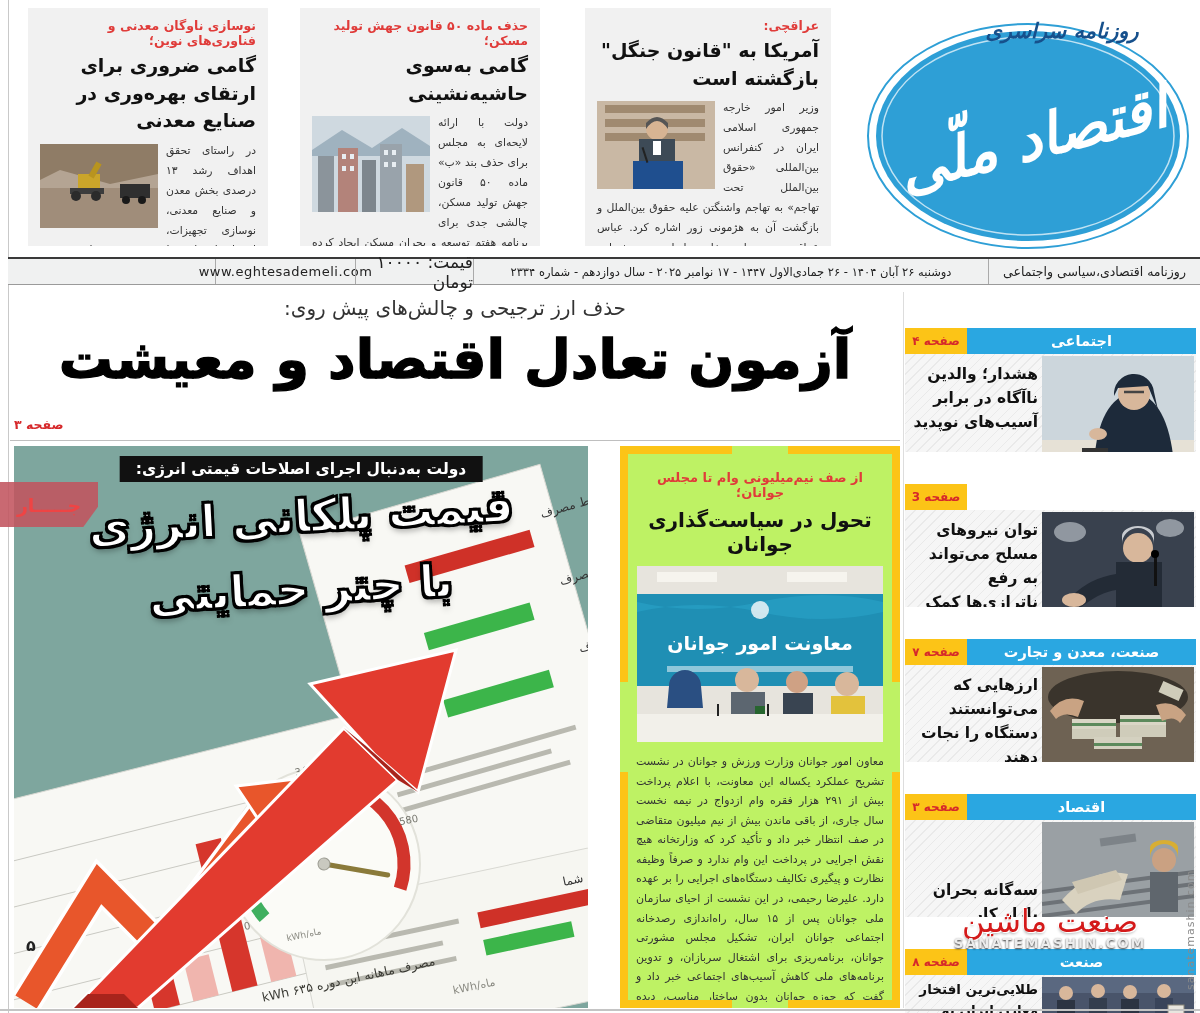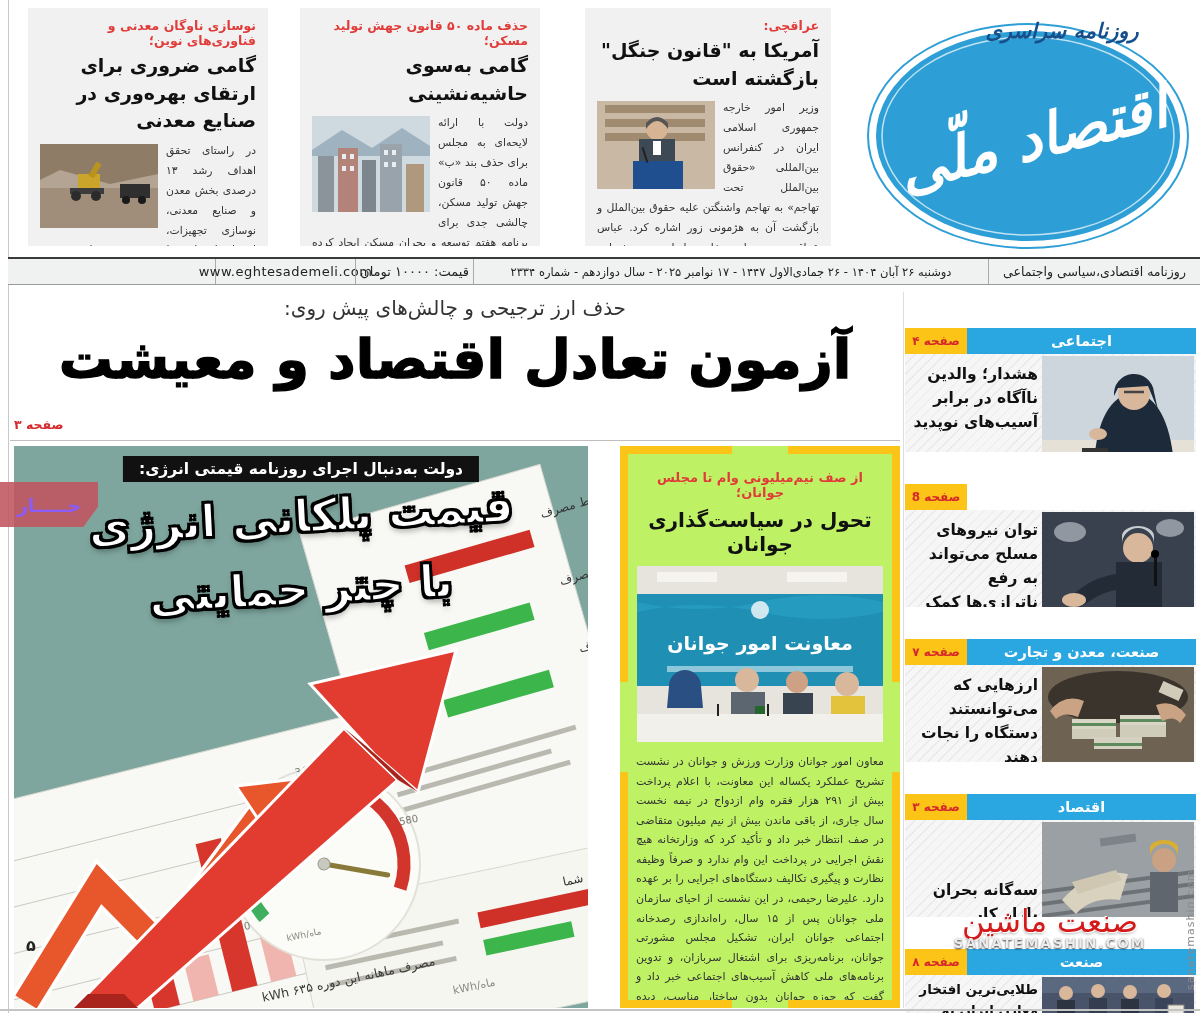--- a/index.html
+++ b/index.html
@@ -23,21 +23,21 @@
   
   .logo-wrap { position:absolute; left:862px; top:0; width:332px; height:252px; }
 
   
   .info-bar { position:absolute; left:8px; top:257px; width:1192px; height:28px;
       border-top:2px solid #3a3a3a; border-bottom:1px solid #9a9a9a; background:#f0f1f1;
       display:flex; flex-direction:row; align-items:stretch; direction:ltr; }
   .info-seg { display:flex; align-items:center; justify-content:center; font-size:12px; color:#222; border-left:1px solid #aaa; }
   .seg-blank   { width:207px; border-left:none; }
   .seg-site    { width:140px; font-size:13px; letter-spacing:0.5px; }
-  .seg-price   { width:118px; direction:rtl; font-size:13px; }
+  .seg-price   { width:118px; direction:rtl; font-size:17px; }
   .seg-date    { width:515px; direction:rtl; font-size:11.5px; }
   .seg-pub     { flex:1; direction:rtl; font-size:12.5px; }
 
   
   .lead { position:absolute; left:10px; top:292px; width:890px; height:146px; direction:rtl; }
   .lead .kicker { text-align:center; color:#333; font-size:20px; margin-top:4px; }
   .lead .headline { text-align:center; color:#000; font-weight:bold; font-size:54px; letter-spacing:-1px; margin-top:8px;
        -webkit-text-stroke:1.3px #000; }
   .lead .pageref { position:absolute; left:4px; bottom:6px; color:#d6292b; font-size:12.5px; font-weight:bold; }
   .lead-divider { position:absolute; left:10px; top:440px; width:890px; height:1px; background:#bfbfbf; }
@@ -49,21 +49,21 @@
        font-size:15.5px; font-weight:bold; padding:4px 16px; white-space:nowrap; direction:rtl; z-index:4; }
   .feature .big-head { position:absolute; width:100%; text-align:center; color:#fff; font-weight:bold; z-index:4;
        font-size:45px; letter-spacing:-1px; direction:rtl;
        -webkit-text-stroke:2px #000;
        text-shadow: 2px 2px 0 #000, -2px 2px 0 #000, 2px -2px 0 #000, -2px -2px 0 #000, 0 4px 6px rgba(0,0,0,0.35); }
   .feature .line1 { top:44px;  transform:rotate(-3deg); }
   .feature .line2 { top:116px; transform:rotate(-3deg); }
 
   .ribbon-jar { position:absolute; left:0; top:482px; width:98px; height:45px; background:rgba(193,84,94,0.88);
        clip-path:polygon(0 0, 100% 0, 100% 55%, 85% 100%, 0 100%); z-index:6;
-       display:flex; align-items:center; justify-content:center; color:#8b5cf6; font-size:19px; font-weight:bold; direction:rtl; }
+       display:flex; align-items:center; justify-content:center; color:#ef4444; font-size:19px; font-weight:bold; direction:rtl; }
   .corner-num { position:absolute; left:26px; top:936px; z-index:6; font-size:16px; font-weight:bold; color:#222; }
 
   
   .youth { position:absolute; left:620px; top:446px; width:280px; height:562px; background:#bef264; direction:rtl; overflow:hidden; }
   .youth .inner { position:absolute; inset:14px 16px; }
   .youth .corner { position:absolute; width:40%; height:42%; z-index:3; pointer-events:none; }
   .corner.tl { top:0; right:0; border-top:8px solid #fcc417; border-right:8px solid #fcc417; }
   .corner.tr { top:0; left:0;  border-top:8px solid #fcc417; border-left:8px solid #fcc417; }
   .corner.bl { bottom:0; right:0; border-bottom:8px solid #fcc417; border-right:8px solid #fcc417; }
   .corner.br { bottom:0; left:0;  border-bottom:8px solid #fcc417; border-left:8px solid #fcc417; }
@@ -276,21 +276,21 @@
         <polygon points="222,340 290,332 262,400" fill="#e8562b" stroke="#fff" stroke-width="3"></polygon>
       </g>
 
       <g>
         <polygon points="60,562 330,282 384,334 124,562" fill="#e23b2f" stroke="#fff" stroke-width="3"></polygon>
         <polygon points="296,238 442,204 404,346 330,282 384,334" fill="#e23b2f" stroke="#fff" stroke-width="3"></polygon>
         <polygon points="330,282 384,334 404,346 352,300" fill="#a8241c"></polygon>
         <polygon points="60,562 124,562 110,548 74,548" fill="#a8241c"></polygon>
       </g>
     </svg>
-    <div class="kicker">دولت به‌دنبال اجرای روزنامه قیمتی انرژی:</div>
+    <div class="kicker">دولت به‌دنبال اجرای اصلاحات قیمتی انرژی:</div>
     <div class="big-head line1">قیمت پلکانی انرژی</div>
     <div class="big-head line2">با چتر حمایتی</div>
   </div>
   <div class="ribbon-jar">
       <span>جـــــار</span>
     </div>
   <div class="corner-num">۵</div>
 
   <div class="youth">
     <div class="corner tl"></div>
@@ -344,21 +344,21 @@
         <path d="M72 40 a20 20 0 0 1 40 -4 l4 18 -10 -24 -30 2 z" fill="#1d2a3a"></path>
         <line x1="82" y1="36" x2="102" y2="36" stroke="#444" stroke-width="2.5"></line>
         <ellipse cx="56" cy="78" rx="9" ry="6" fill="#d8b79b"></ellipse>
         <rect x="40" y="92" width="26" height="10" fill="#333"></rect>
       </svg>
     </div>
   </div>
 
   <div class="card" style="top:452px;">
     <div class="card-head">
-      <div class="page-box">صفحه 8</div>
+      <div class="page-box">صفحه 3</div>
     </div>
     <div class="card-body" style="height:119px;">
       <div class="card-headline">توان نیروهای مسلح می‌تواند به رفع ناترازی‌ها کمک کند</div>
       <svg class="card-photo" width="152" height="107" viewBox="0 0 152 107">
         <rect width="152" height="107" fill="#39414e"></rect>
         <ellipse cx="28" cy="20" rx="16" ry="10" fill="#e8eef2" opacity="0.5"></ellipse>
         <ellipse cx="128" cy="16" rx="14" ry="9" fill="#e8eef2" opacity="0.5"></ellipse>
         <circle cx="96" cy="36" r="15" fill="#d8b79b"></circle>
         <path d="M80 32 a16 16 0 0 1 32 0 v-8 a16 10 0 0 0 -32 0 z" fill="#c9ccd1"></path>
         <rect x="74" y="50" width="46" height="57" fill="#232b36"></rect>

